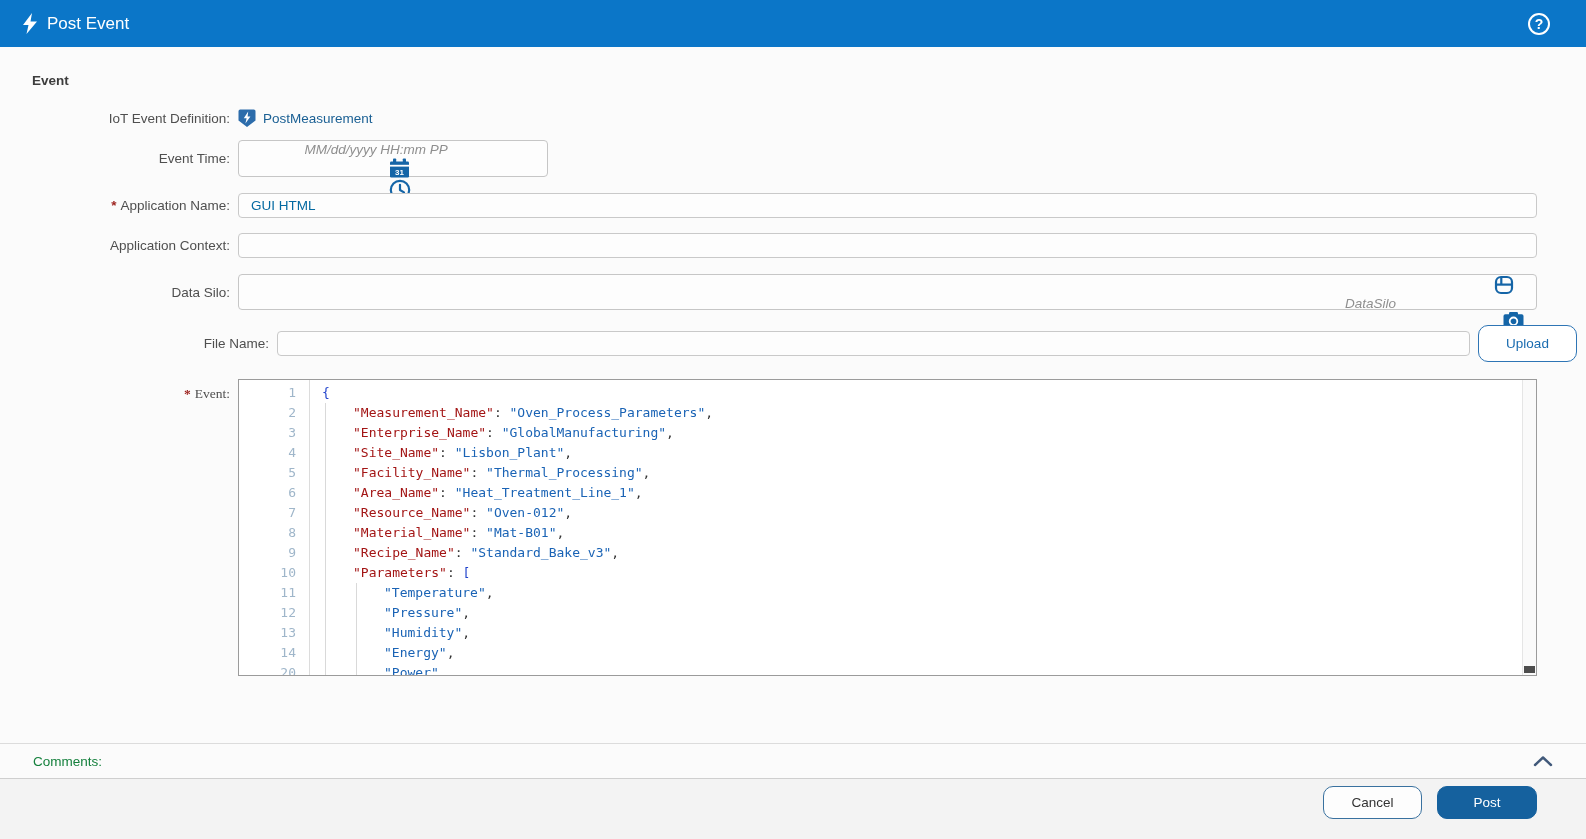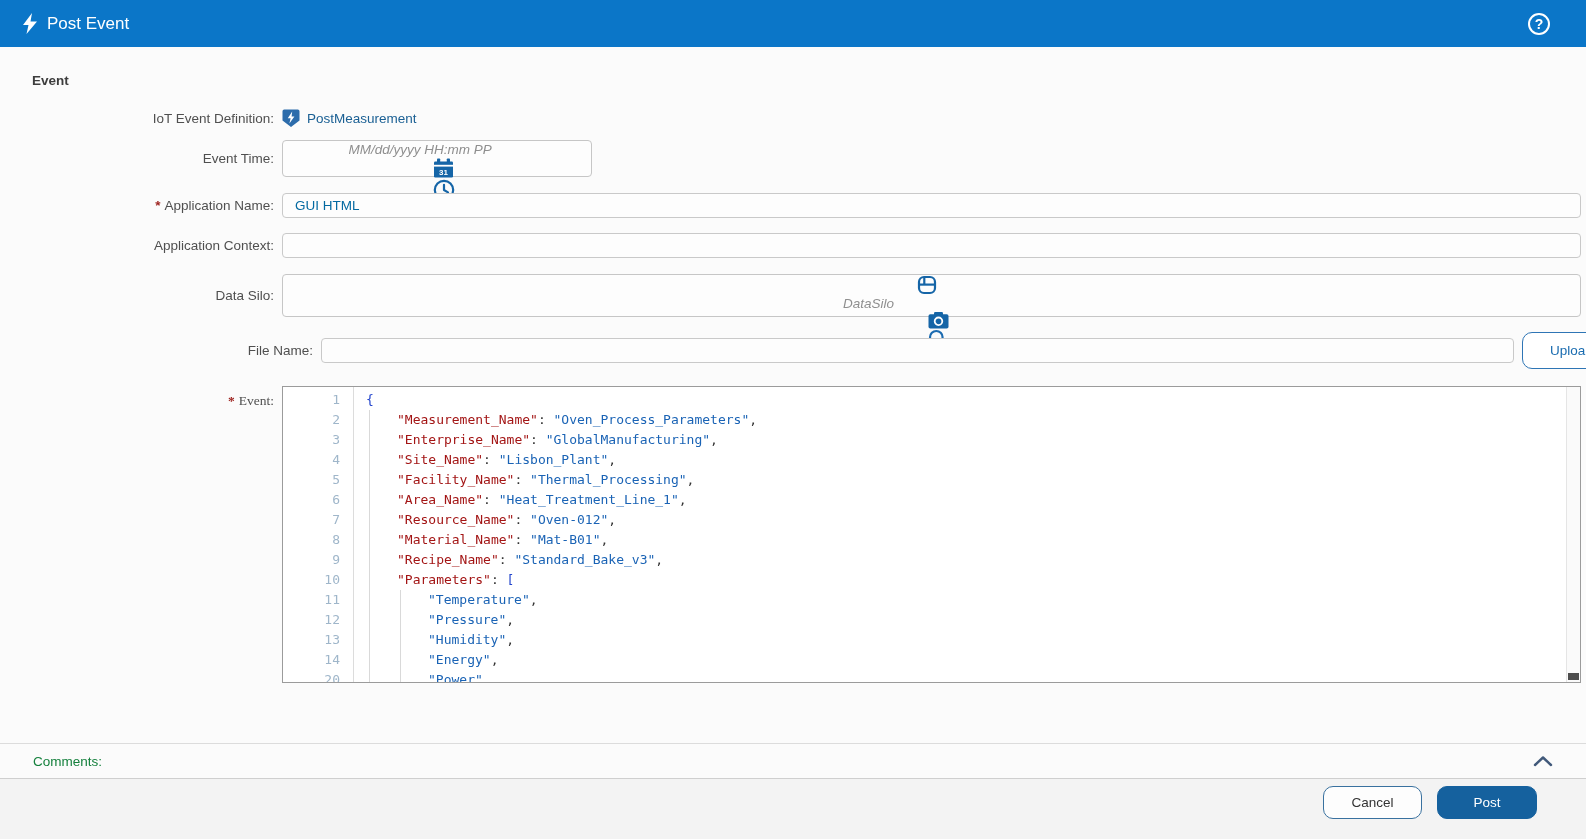--- a/index.html
+++ b/index.html
@@ -10,21 +10,21 @@
   
   .header { height: 47px; background: #0b76c8; display: flex; align-items: center; padding: 0 36px 0 22px; }
   .header .title { color: #ffffff; font-size: 17px; margin-left: 9px; }
   .help-circle {
     margin-left: auto; width: 22px; height: 22px; border: 2px solid #fff; border-radius: 50%;
     color: #fff; font-weight: bold; font-size: 14px; line-height: 18px; text-align: center; cursor: pointer;
   }
   
   .content { height: 696px; padding-top: 26px; overflow: hidden; }
   .section-title { margin: 0 0 21px 32px; font-size: 13.5px; font-weight: bold; color: #3d3d3d; }
-  .row { display: flex; align-items: center; margin-left: 44px; }
+  .row { display: flex; align-items: center; }
   .row .lbl { width: 230px; flex: none; text-align: right; font-size: 13.5px; color: #4f4f4f; }
   .row .fw { margin-left: 8px; display: flex; align-items: center; }
   .row-top { align-items: flex-start; }
   .row-top .lbl { padding-top: 7px; font-family: Liberation Serif, serif; }
   .req { color: #9e2420; font-weight: bold; margin-right: 4px; }
   .m1 { margin-bottom: 12px; } .m2 { margin-bottom: 16px; } .m3 { margin-bottom: 15px; }
   .m4 { margin-bottom: 16px; } .m5 { margin-bottom: 15px; } .m6 { margin-bottom: 17px; padding-left: 39px; }
 
   .link { color: #1b6094; font-size: 13.5px; margin-left: 7px; cursor: pointer; }
 
@@ -33,21 +33,21 @@
   input.text::placeholder { color: #8f8f8f; font-style: italic; }
   .input-full { width: 1299px; }
   .input-file { width: 1193px; }
 
   .combo { height: 37px; border: 1px solid #c6c6c6; border-radius: 4px; background: #fdfdfd;
     display: flex; align-items: center; padding: 0 12px; flex-direction: column; }
   .combo input { border: none; background: transparent; flex: 1; min-width: 0;
     font-family: "Liberation Sans", sans-serif; font-size: 13.5px; color: #333; outline: none; }
   .combo input::placeholder { color: #8f8f8f; font-style: italic; }
   .etime { width: 310px; }
-  .dsilo { width: 1299px; height: 43px; }
+  .dsilo { width: 1299px; height: 36px; align-items: flex-end; }
   .icon-btn { display: flex; align-items: center; cursor: pointer; margin-left: 13px; flex: none; }
   .lead-icon { display: flex; align-items: center; margin-right: 10px; flex: none; }
 
   .btn { border-radius: 10px; font-size: 13.5px; display: flex; align-items: center; justify-content: center; cursor: pointer; }
   .btn-upload { width: 99px; height: 37px; margin-left: 8px; background: #ffffff; border: 1px solid #2e75b5; color: #1a6cb0; }
   .btn-cancel { width: 99px; height: 33px; background: #fdfdfd; border: 1px solid #39719f; color: #333; }
   .btn-post { width: 100px; height: 33px; background: #15619e; border: 1px solid #15619e; color: #ffffff; }
 
   
   .editor { position: relative; width: 1299px; height: 297px; border: 1px solid #9b9b9b; background: #fff;

